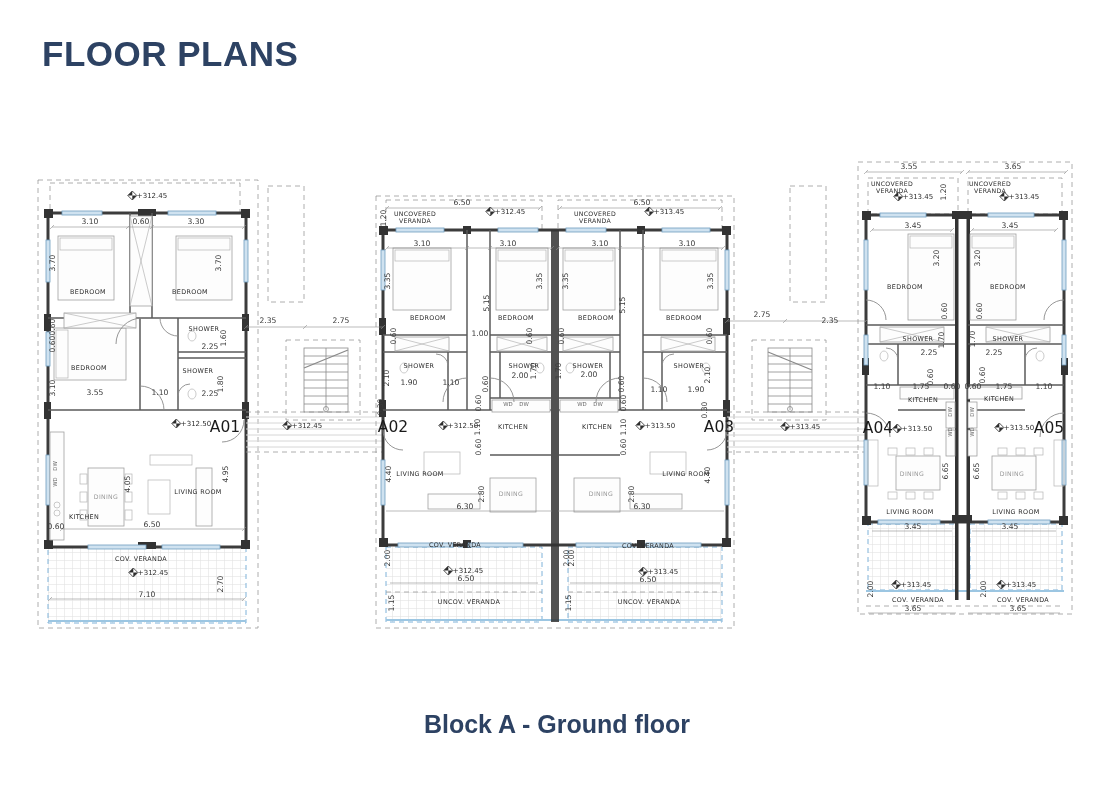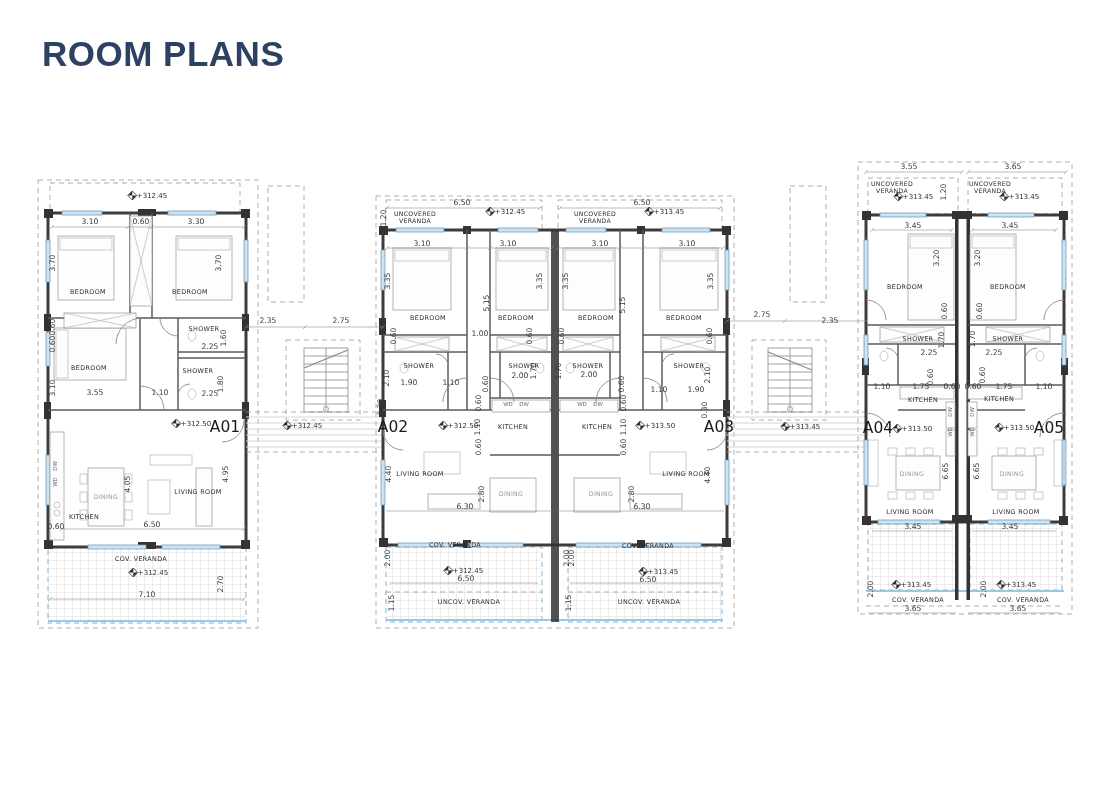--- a/index.html
+++ b/index.html
@@ -28,21 +28,21 @@
   .dash{stroke:#9a9a9a;stroke-width:.8;fill:none;stroke-dasharray:5 4;}
   .bdash{stroke:#7fb2d9;stroke-width:1;fill:none;stroke-dasharray:5 4;}
   .blue{stroke:#9cc6e2;stroke-width:2.2;fill:none;}
   .dim{stroke:#8f8f8f;stroke-width:.6;fill:none;}
   .arc{stroke:#8a8a8a;stroke-width:.9;fill:none;}
 </style>
 </head>
 <body>
 
 <div class="page">
-  <div class="title">ROOM PLANS</div>
+  <div class="title">FLOOR PLANS</div>
 
   <svg width="1114" height="794" viewBox="0 0 1114 794">
     <defs>
       <pattern id="tile" width="8" height="8" patternUnits="userSpaceOnUse">
         <path d="M8 0H0V8" fill="none" stroke="#dedede" stroke-width="1"></path>
       </pattern>
       <pattern id="hl" width="6" height="6" patternUnits="userSpaceOnUse">
         <path d="M0 3H6" stroke="#d6d6d6" stroke-width="1"></path>
       </pattern>
     </defs>
@@ -627,13 +627,14 @@
         <text x="913" y="611" class="ann-dim">3.65</text>
         <text x="986" y="589" class="ann-dim" transform="rotate(-90 986 589)">2.00</text>
         <path d="M996.8,584.5 L1001.3,580 L1005.8,584.5 L1001.3,589 Z" fill="none" stroke="#2c2c2c" stroke-width=".8"></path>
         <path d="M996.8,584.5 L1001.3,580 L1001.3,584.5 Z M1005.8,584.5 L1001.3,589 L1001.3,584.5 Z" fill="#2c2c2c"></path>
         <text x="1021" y="587" class="ann-elev">+313.45</text>
         <text x="1023" y="602" class="ann-room">COV. VERANDA</text>
         <text x="1018" y="611" class="ann-dim">3.65</text>
       </g>
   </svg>
 
+  <div class="caption">Block A - Ground floor</div>
 </div>
 
 </body></html>

